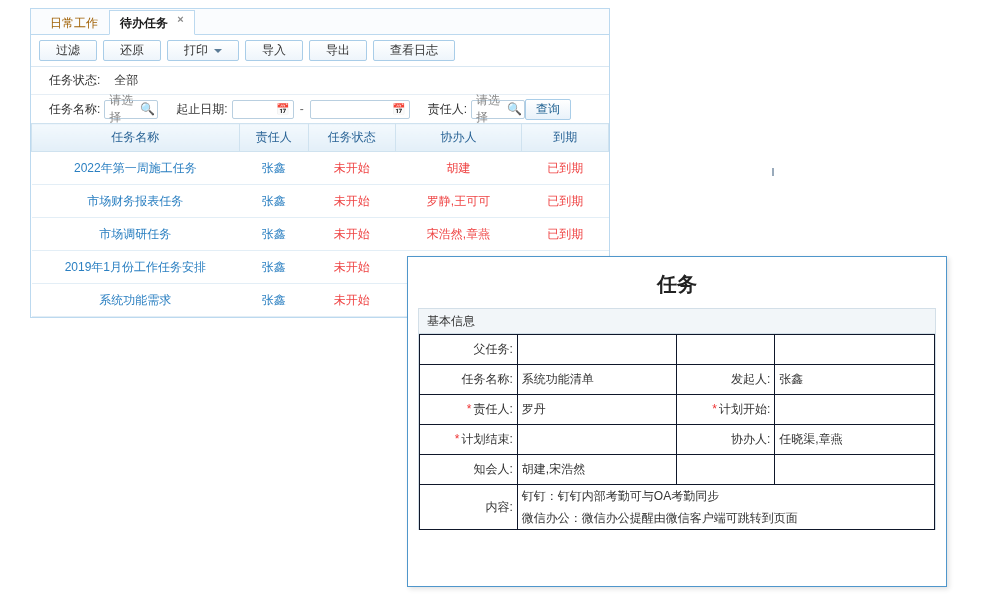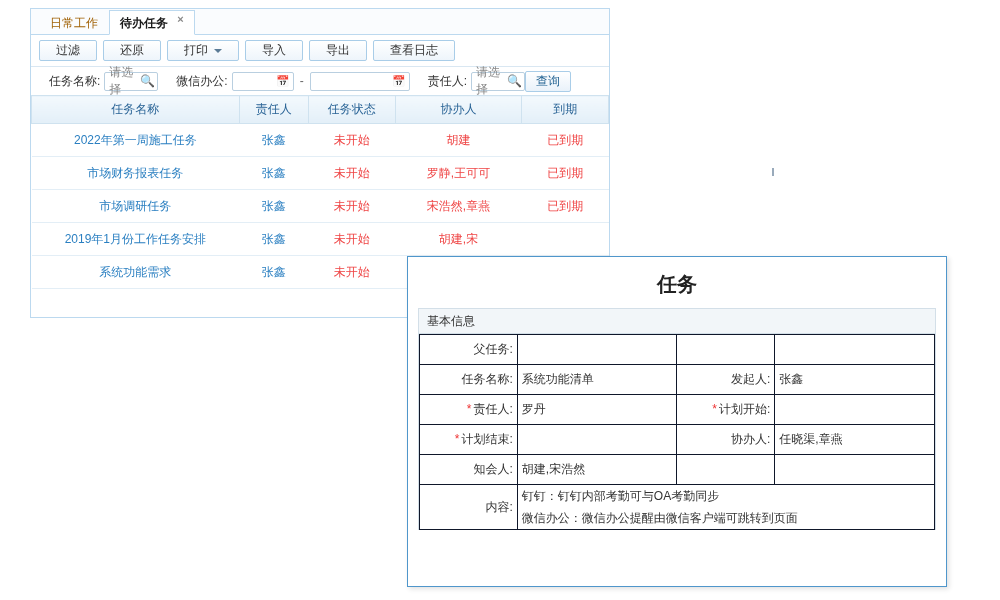--- a/index.html
+++ b/index.html
@@ -292,29 +292,33 @@
         <span>导入</span>
       </div>
       <div class="tbtn">
         <span>导出</span>
       </div>
       <div class="tbtn">
         <span>查看日志</span>
       </div>
     </div>
 
+    <div class="filter-row">
+      <span class="flabel" style="margin-left:8px;">任务状态:</span>
+      <span class="fvalue" style="margin-left:10px;">全部</span>
+    </div>
 
     <div class="filter-row row2">
       <span class="flabel" style="margin-left:8px;">任务名称:</span>
       <span class="inp sel">
         <span>请选择</span>
         <span class="mag">🔍</span>
       </span>
 
-      <span class="flabel" style="margin-left:18px;">微信办公:</span>
+      <span class="flabel" style="margin-left:18px;">起止日期:</span>
       <span class="inp date">
         <span class="cal">📅</span>
       </span>
       <span class="dash">-</span>
       <span class="inp date2">
         <span class="cal">📅</span>
       </span>
 
       <span class="flabel" style="margin-left:18px;">责任人:</span>
       <span class="inp sel">

